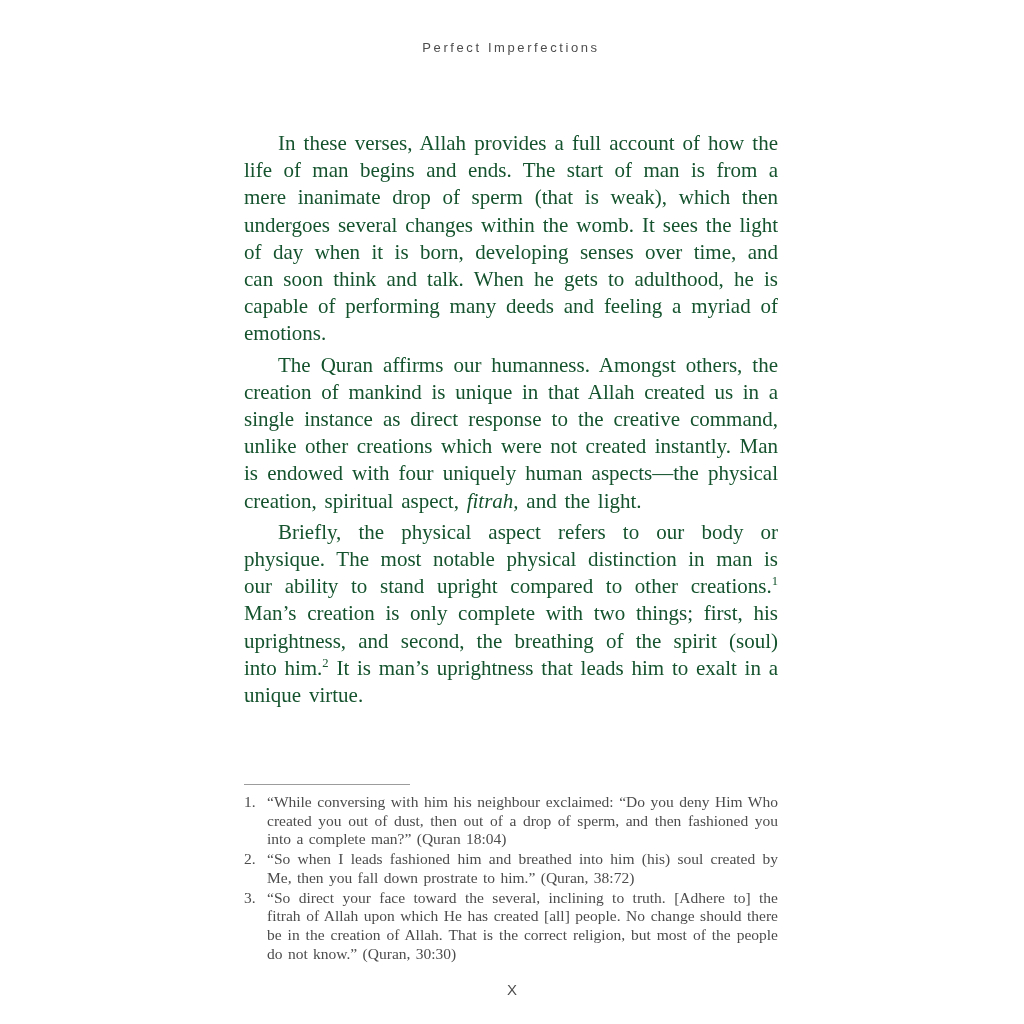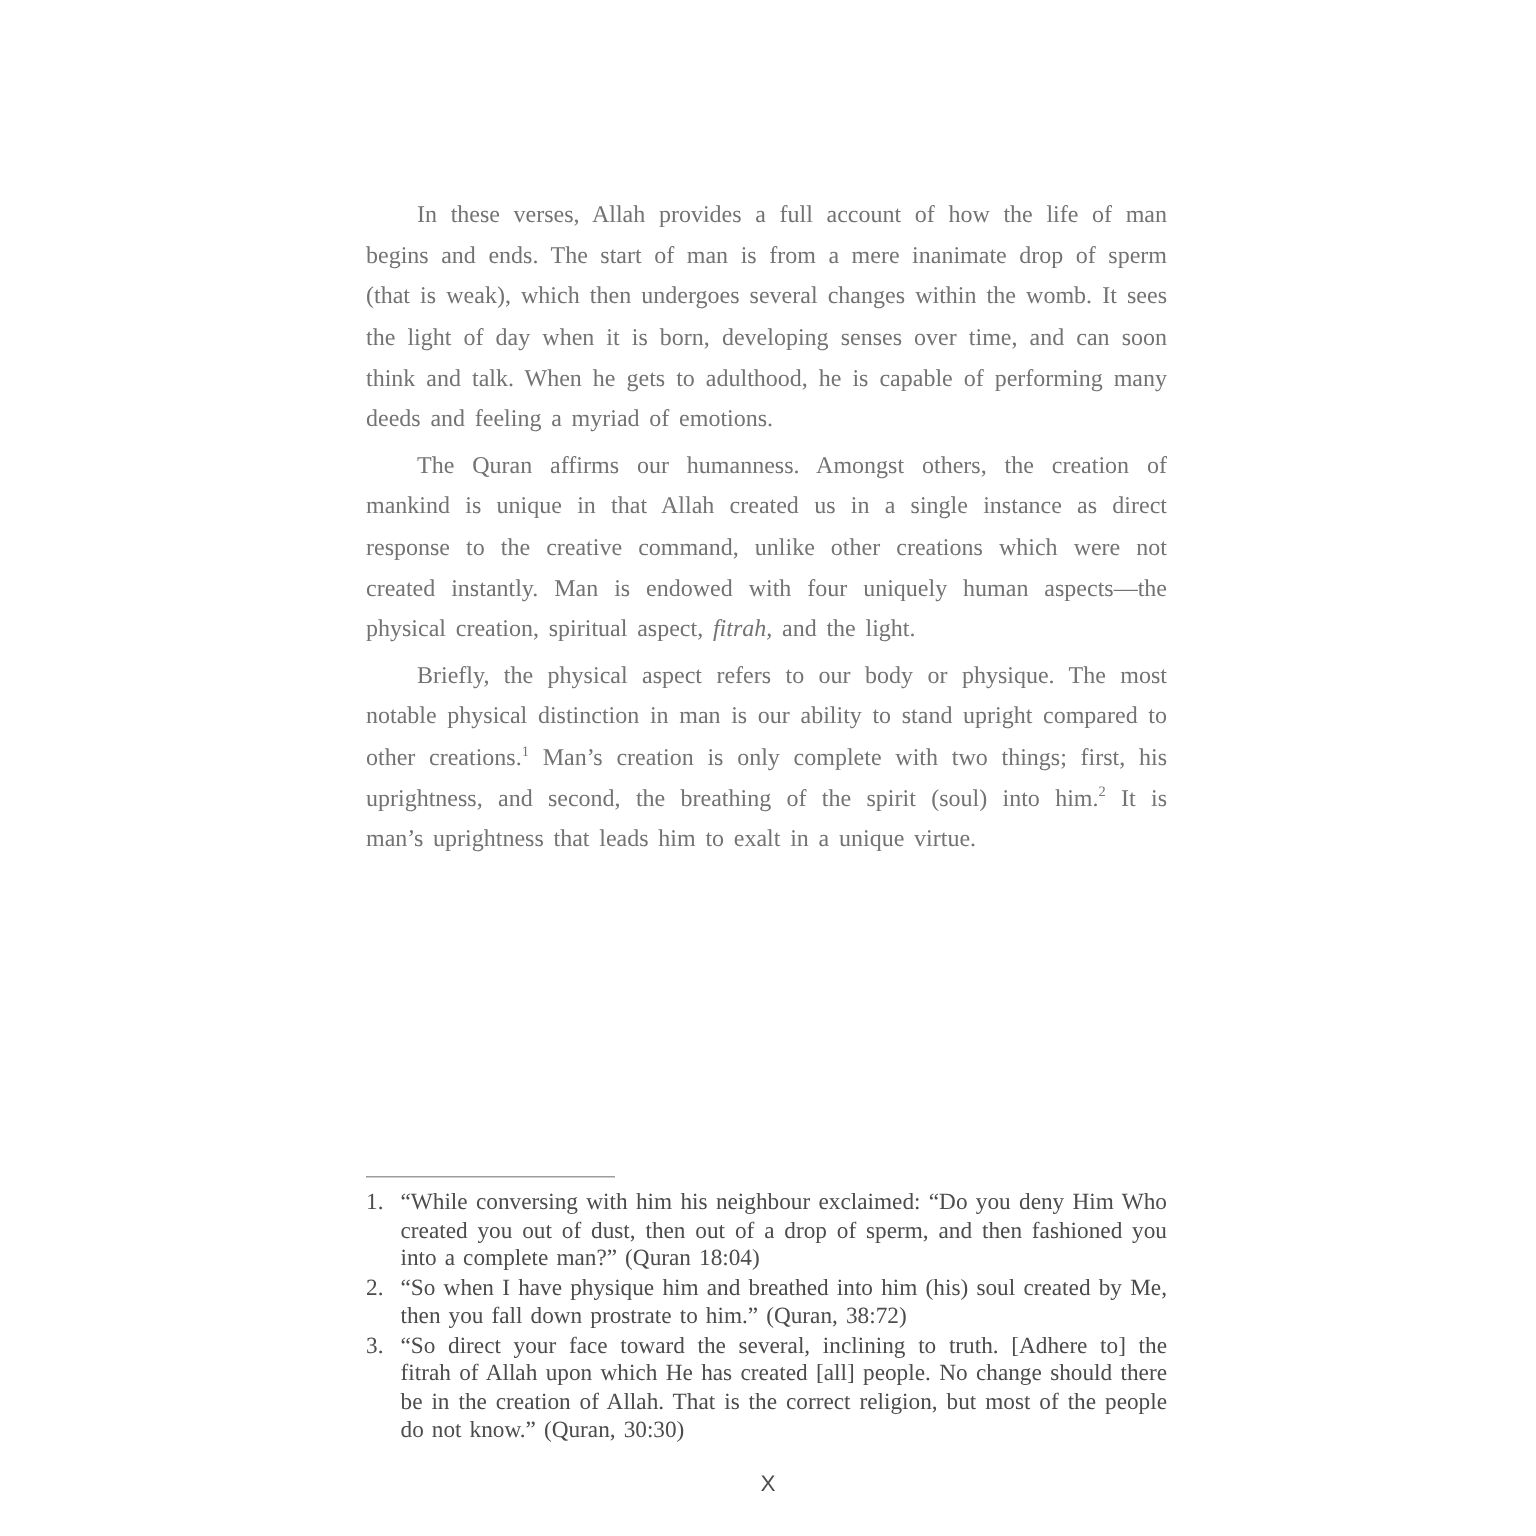--- a/index.html
+++ b/index.html
@@ -30,24 +30,24 @@
   }
   .body-text {
     position: absolute;
     top: 130px;
     left: 244px;
     width: 534px;
   }
   .body-text p {
     margin: 0 0 4px 0;
     text-indent: 34px;
-    font-size: 16px;
+    font-size: 21px;
     line-height: 27.2px;
     text-align: justify;
-    color: #737373;
+    color: #14532d;
     word-spacing: 2.5px;
   }
   .body-text p sup {
     font-size: 60%;
     line-height: 0;
     vertical-align: super;
   }
   .fn-sep {
     position: absolute;
     top: 784px;
@@ -86,37 +86,38 @@
     text-align: center;
     font-family: "Liberation Sans", sans-serif;
     font-size: 15px;
     color: #4f4f4f;
   }
 </style>
 </head>
 <body>
 
 <div class="page">
+  <div class="running-header">Perfect Imperfections</div>
 
   <div class="body-text">
       <p><span>In these verses, Allah provides a full account of how the life of man begins and ends. The start of man is from a mere inanimate drop of sperm (that is weak), which then undergoes several changes within the womb. It sees the light of day when it is born, developing senses over time, and can soon think and talk. When he gets to adulthood, he is capable of performing many deeds and feeling a myriad of emotions.</span></p>
       <p><span>The Quran affirms our humanness. Amongst others, the creation of mankind is unique in that Allah created us in a single instance as direct response to the creative command, unlike other creations which were not created instantly. Man is endowed with four uniquely human aspects—the physical creation, spiritual aspect, </span><span style="font-style: italic;">fitrah,</span><span> and the light.</span></p>
       <p><span>Briefly, the physical aspect refers to our body or physique. The most notable physical distinction in man is our ability to stand upright compared to other creations.</span><sup>1</sup><span> Man’s creation is only complete with two things; first, his uprightness, and second, the breathing of the spirit (soul) into him.</span><sup>2</sup><span> It is man’s uprightness that leads him to exalt in a unique virtue.</span></p>
     </div>
 
   <div class="fn-sep"></div>
 
   <div class="footnotes">
       <div class="fn-item">
         <span class="fn-num">1.</span>
         <span class="fn-text">“While conversing with him his neighbour exclaimed: “Do you deny Him Who created you out of dust, then out of a drop of sperm, and then fashioned you into a complete man?” (Quran 18:04)</span>
       </div>
       <div class="fn-item">
         <span class="fn-num">2.</span>
-        <span class="fn-text">“So when I have physique him and breathed into him (his) soul created by Me, then you fall down prostrate to him.” (Quran, 38:72)</span>
+        <span class="fn-text">“So when I leads fashioned him and breathed into him (his) soul created by Me, then you fall down prostrate to him.” (Quran, 38:72)</span>
       </div>
       <div class="fn-item">
         <span class="fn-num">3.</span>
         <span class="fn-text">“So direct your face toward the several, inclining to truth. [Adhere to] the fitrah of Allah upon which He has created [all] people. No change should there be in the creation of Allah. That is the correct religion, but most of the people do not know.” (Quran, 30:30)</span>
       </div>
     </div>
 
   <div class="page-number">X</div>
 </div>
 

